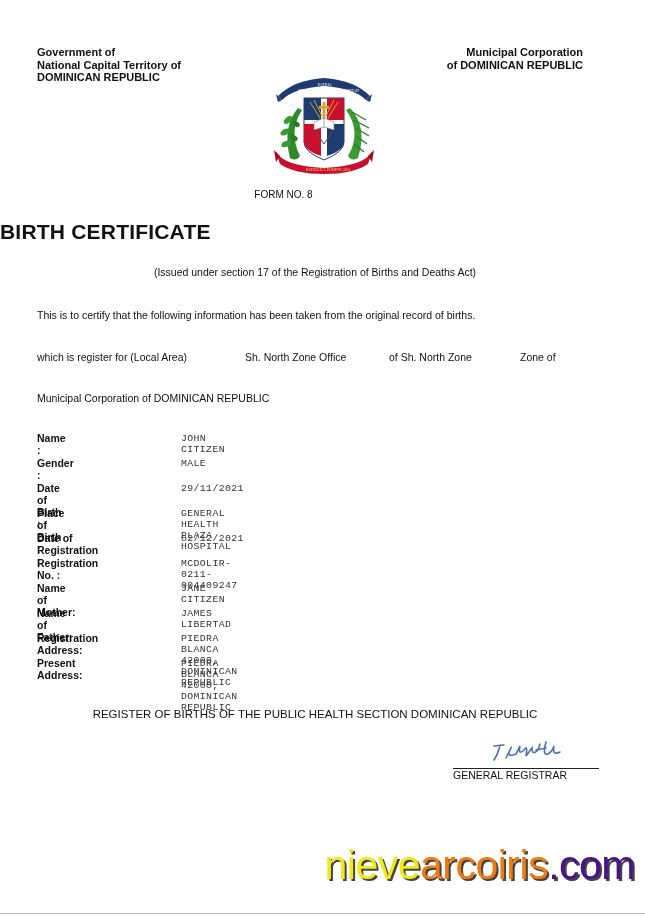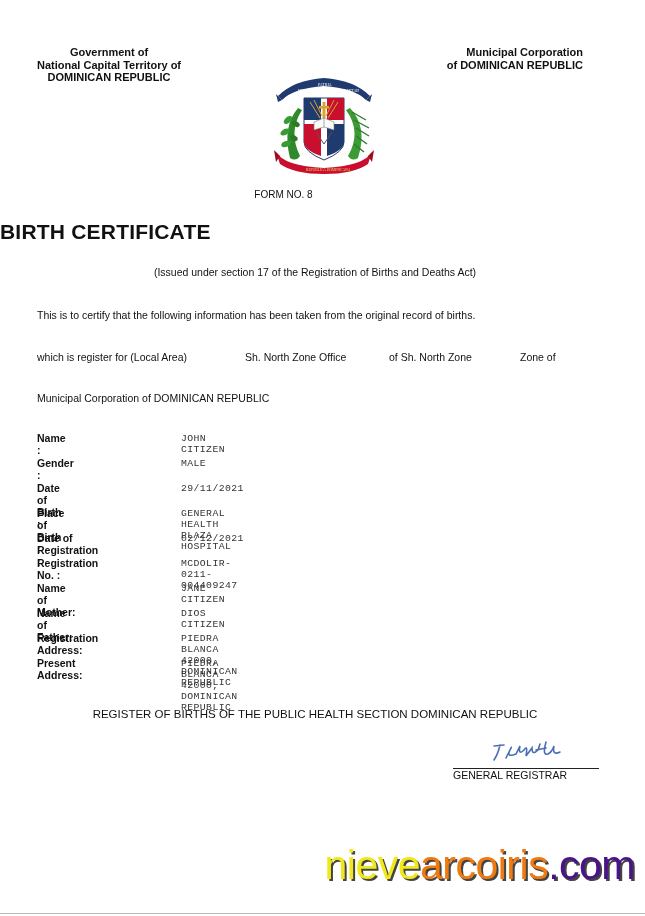--- a/index.html
+++ b/index.html
@@ -2,21 +2,21 @@
 <html><head>
 <meta charset="utf-8">
 <style>
   html, body { margin: 0; padding: 0; }
   body {
     width: 645px; height: 916px; background: #ffffff; position: relative; overflow: hidden;
     font-family: "Liberation Sans", sans-serif; color: #111;
   }
   .abs { position: absolute; }
   .hdr { font-weight: bold; font-size: 11px; line-height: 12.5px; color: #111; }
-  .hdr-left { left: 37px; top: 46px; text-align: center; }
+  .hdr-left { left: 37px; top: 46px; }
   .hdr-right { right: 62px; top: 46px; text-align: right; }
   .emblem { left: 274px; top: 72px; width: 100px; height: 102px; }
   .form-no { left: 0; width: 567px; top: 189px; text-align: center; font-size: 10px; }
   .title { left: 0; width: 630px; top: 220px; font-size: 21px; font-weight: bold; letter-spacing: 0.2px; }
   .subtitle { left: 0; width: 630px; top: 266px; text-align: center; font-size: 10.5px; }
   .para { left: 37px; font-size: 10.5px; }
   .p1 { top: 309px; }
   .loc-row { top: 351px; font-size: 10.5px; }
   .loc-a { left: 37px; }
   .loc-b { left: 245px; }
@@ -132,21 +132,21 @@
   <div class="field">
     <span class="flabel">Registration No. :</span>
     <span class="fvalue">MCDOLIR-0211-004409247</span>
   </div>
   <div class="field">
     <span class="flabel">Name of Mother:</span>
     <span class="fvalue">JANE CITIZEN</span>
   </div>
   <div class="field">
     <span class="flabel">Name of Father:</span>
-    <span class="fvalue">DIOS CITIZEN</span>
+    <span class="fvalue">JAMES LIBERTAD</span>
   </div>
   <div class="field">
     <span class="flabel">Registration  Address:</span>
     <span class="fvalue">PIEDRA BLANCA 42000, DOMINICAN REPUBLIC</span>
   </div>
   <div class="field">
     <span class="flabel">Present  Address:</span>
     <span class="fvalue">PIEDRA BLANCA 42000, DOMINICAN REPUBLIC</span>
   </div>
 </div>

